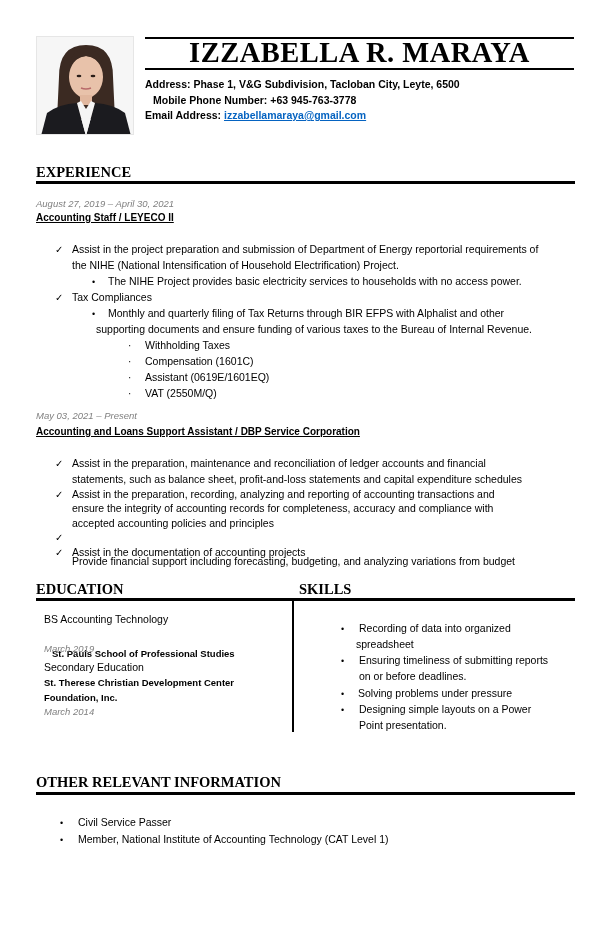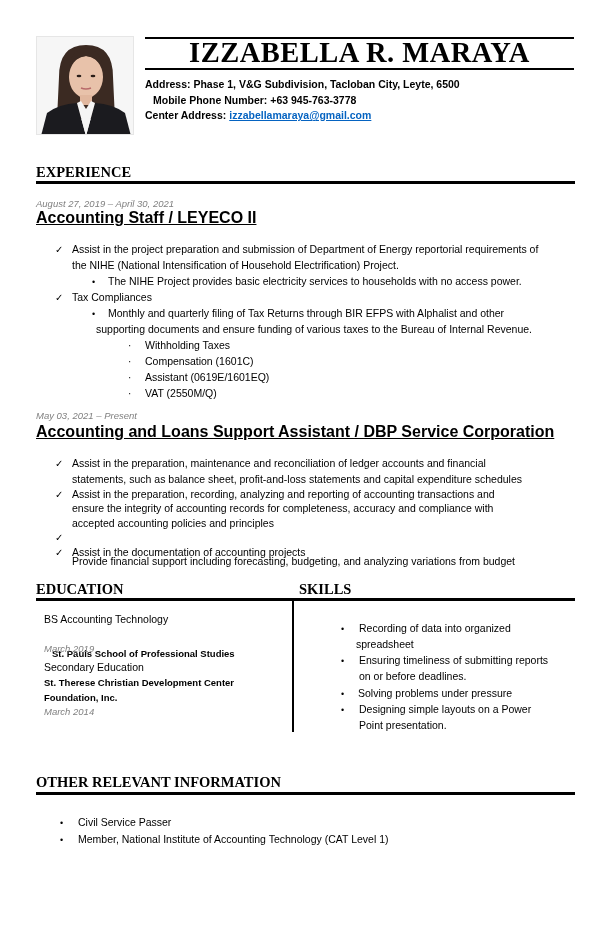--- a/index.html
+++ b/index.html
@@ -15,21 +15,21 @@
   .name-rule { left: 145px; width: 429px; height: 2px; background: #000; }
   .name { left: 145px; top: 38px; width: 429px; text-align: center; font-family: "Liberation Serif", "DejaVu Serif", serif; font-weight: bold; font-size: 28.5px; letter-spacing: 0.5px; line-height: 30px; }
   .contact { left: 145px; font-weight: bold; font-size: 10.5px; line-height: 15.5px; }
   .contact a { color: #0563C1; text-decoration: underline; }
 
   
   .section-title { font-family: "Liberation Serif", "DejaVu Serif", serif; font-weight: bold; font-size: 14.5px; line-height: 16px; }
   .section-rule { height: 3px; background: #000; }
 
   .date { color: #808080; font-style: italic; font-size: 9.5px; line-height: 12px; }
-  .job-title { font-weight: bold; font-size: 16px; text-decoration: underline; line-height: 14px; }
+  .job-title { font-weight: bold; font-size: 10px; text-decoration: underline; line-height: 14px; }
 
   .line { font-size: 10.5px; line-height: 15.8px; white-space: nowrap; }
   .check { font-size: 10px; }
   .bullet { font-size: 9px; }
   .dotb { font-size: 10px; }
 
   .vdiv { left: 292px; top: 600px; width: 2px; height: 132px; background: #000; }
 
   .edu-degree { font-size: 10.5px; line-height: 15px; }
   .edu-school { font-weight: bold; font-size: 9.5px; line-height: 15px; }
@@ -62,21 +62,21 @@
   </svg>
 </div>
 
 <div class="abs name-rule" style="top:37px;"></div>
 <div class="abs name">IZZABELLA R. MARAYA</div>
 <div class="abs name-rule" style="top:68px;"></div>
 
 <div class="abs contact" style="top:77px;">Address: Phase 1, V&amp;G Subdivision, Tacloban City, Leyte, 6500</div>
 <div class="abs contact" style="top:92.5px;margin-left:8px;">Mobile Phone Number: +63 945-763-3778</div>
 <div class="abs contact" style="top:108px;">
-  <span>Center Address: </span><a>izzabellamaraya@gmail.com</a>
+  <span>Email Address: </span><a>izzabellamaraya@gmail.com</a>
 </div>
 
 <div class="abs section-title" style="left:36px; top:164px;text-align:center;">EXPERIENCE</div>
 <div class="abs section-rule" style="left:36px; top:180.5px; width:539px;"></div>
 
 <div class="abs date" style="left:36px; top:198px;">August 27, 2019 – April 30, 2021</div>
 <div class="abs job-title" style="left:36px; top:211px;">Accounting Staff / LEYECO II</div>
 
 <div class="abs line" style="left:55px; top:242px;"><span class="check">✓</span></div>
 <div class="abs line" style="left:72px; top:242px;">Assist in the project preparation and submission of Department of Energy reportorial requirements of</div>

